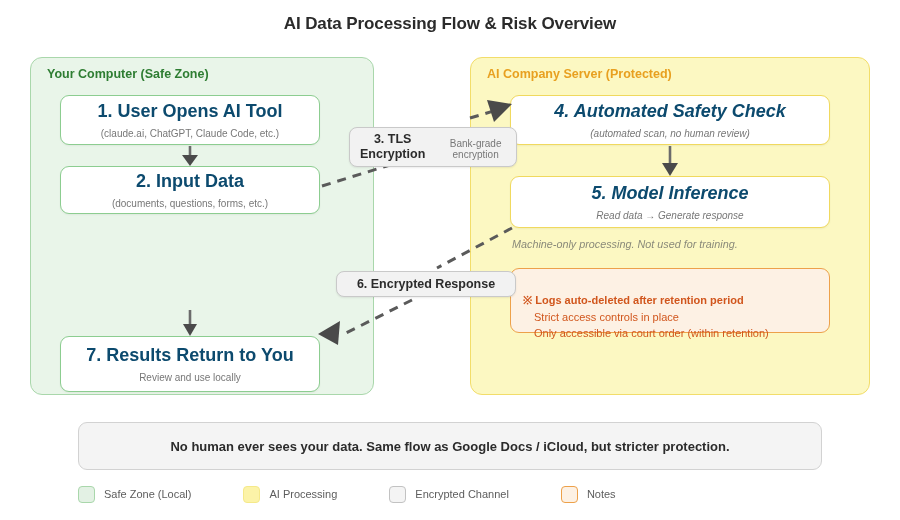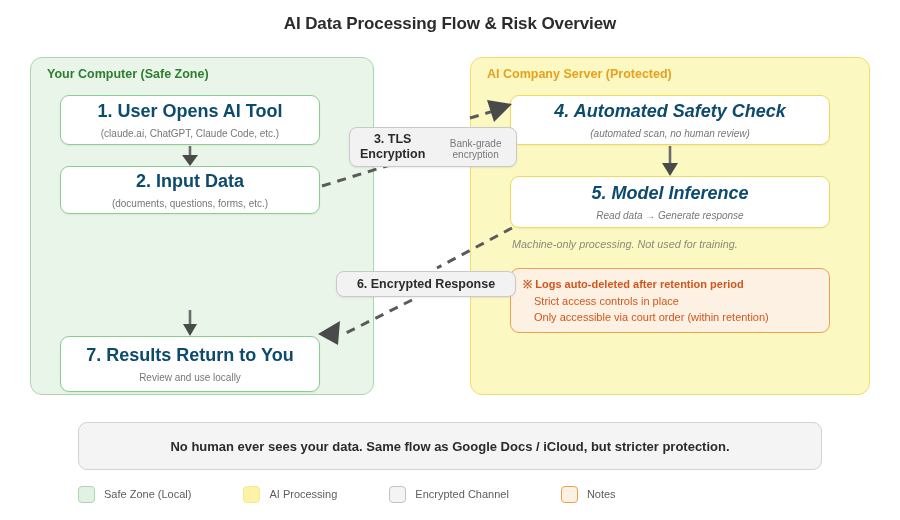--- a/index.html
+++ b/index.html
@@ -97,21 +97,21 @@
 
   
   #notesbox{
     position:absolute;left:510px;top:268px;width:320px;height:65px;
     background:#fdf1e4;
     border:1.5px solid #eda14a;
     border-radius:9px;
     box-sizing:border-box;
     padding:8px 12px 0 12px;
   }
-  #notesbox .n0{font-size:11px;font-weight:bold;color:#d1561d;line-height:1.45;}
+  #notesbox .n0{font-size:11px;font-weight:bold;color:#d1561d;line-height:1.45;margin-top:16px;}
   #notesbox .n{font-size:11px;color:#d1561d;line-height:1.5;padding-left:11px;}
 
   
   #banner{
     position:absolute;left:78px;top:422px;width:744px;height:48px;
     background:#f4f4f4;
     border:1.4px solid #d2d2d2;
     border-radius:9px;
     box-sizing:border-box;
     display:flex;align-items:center;justify-content:center;

